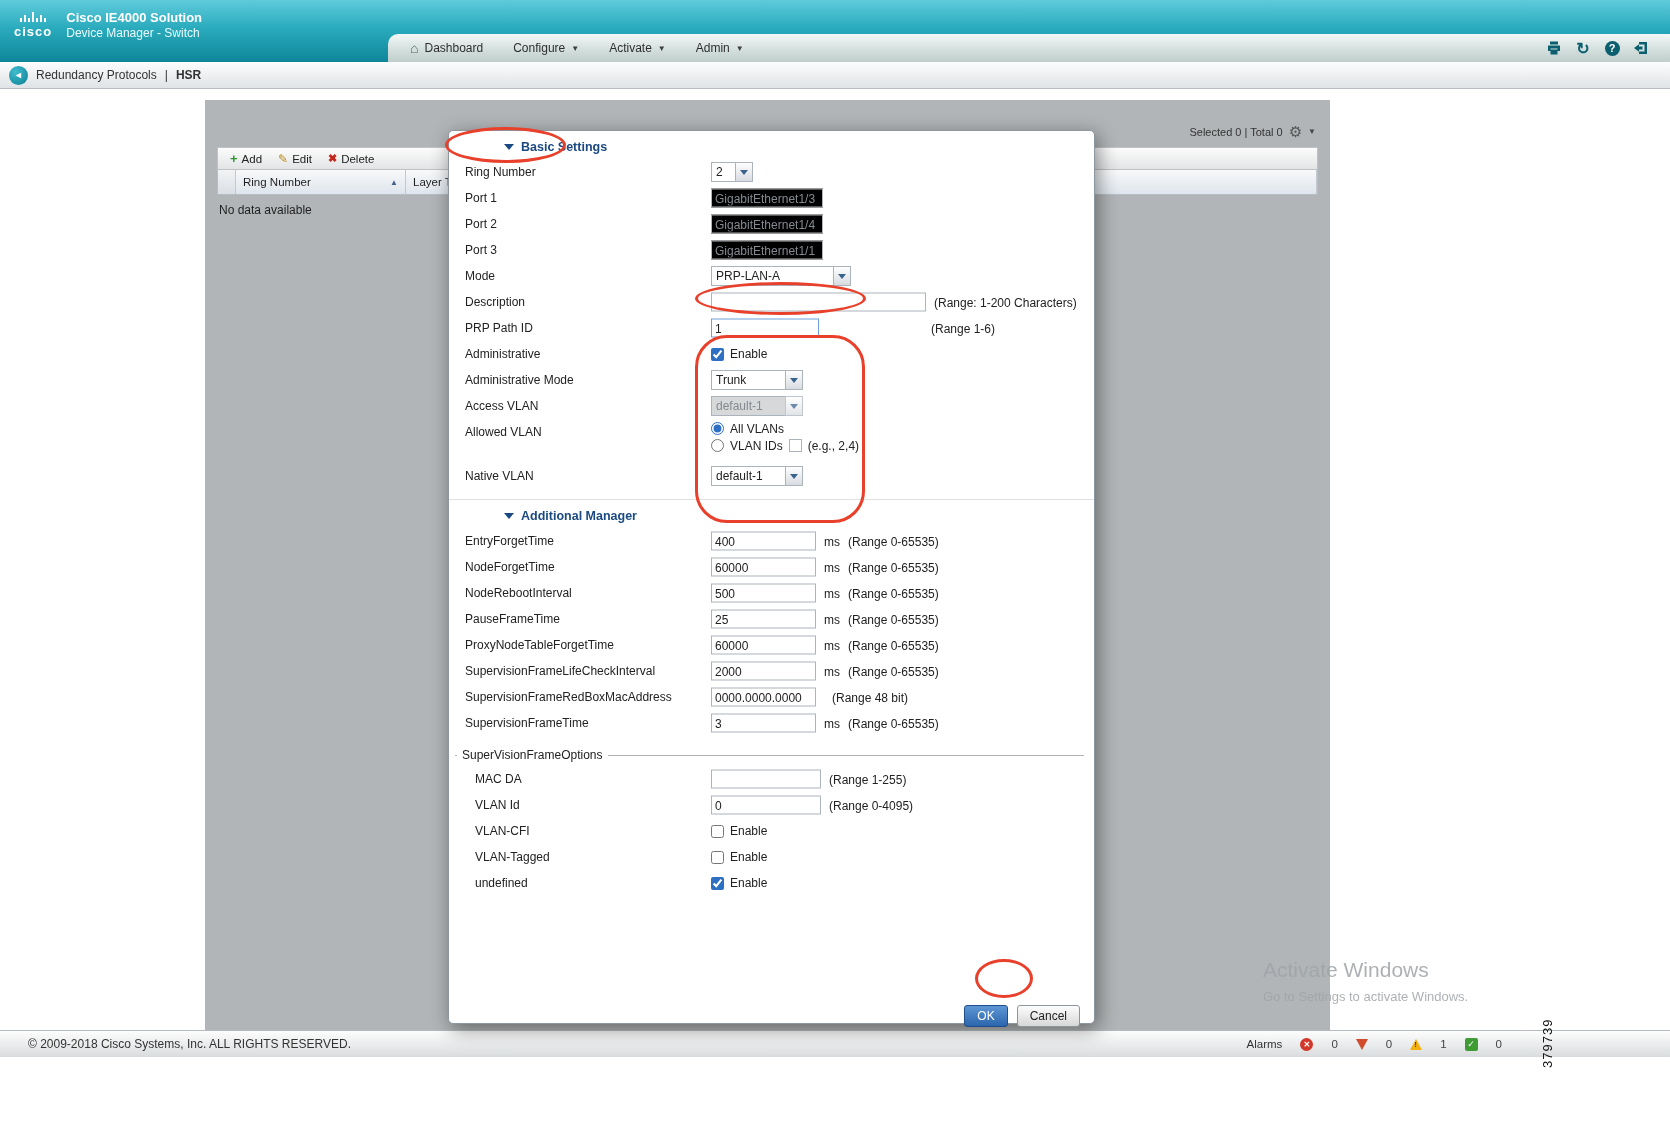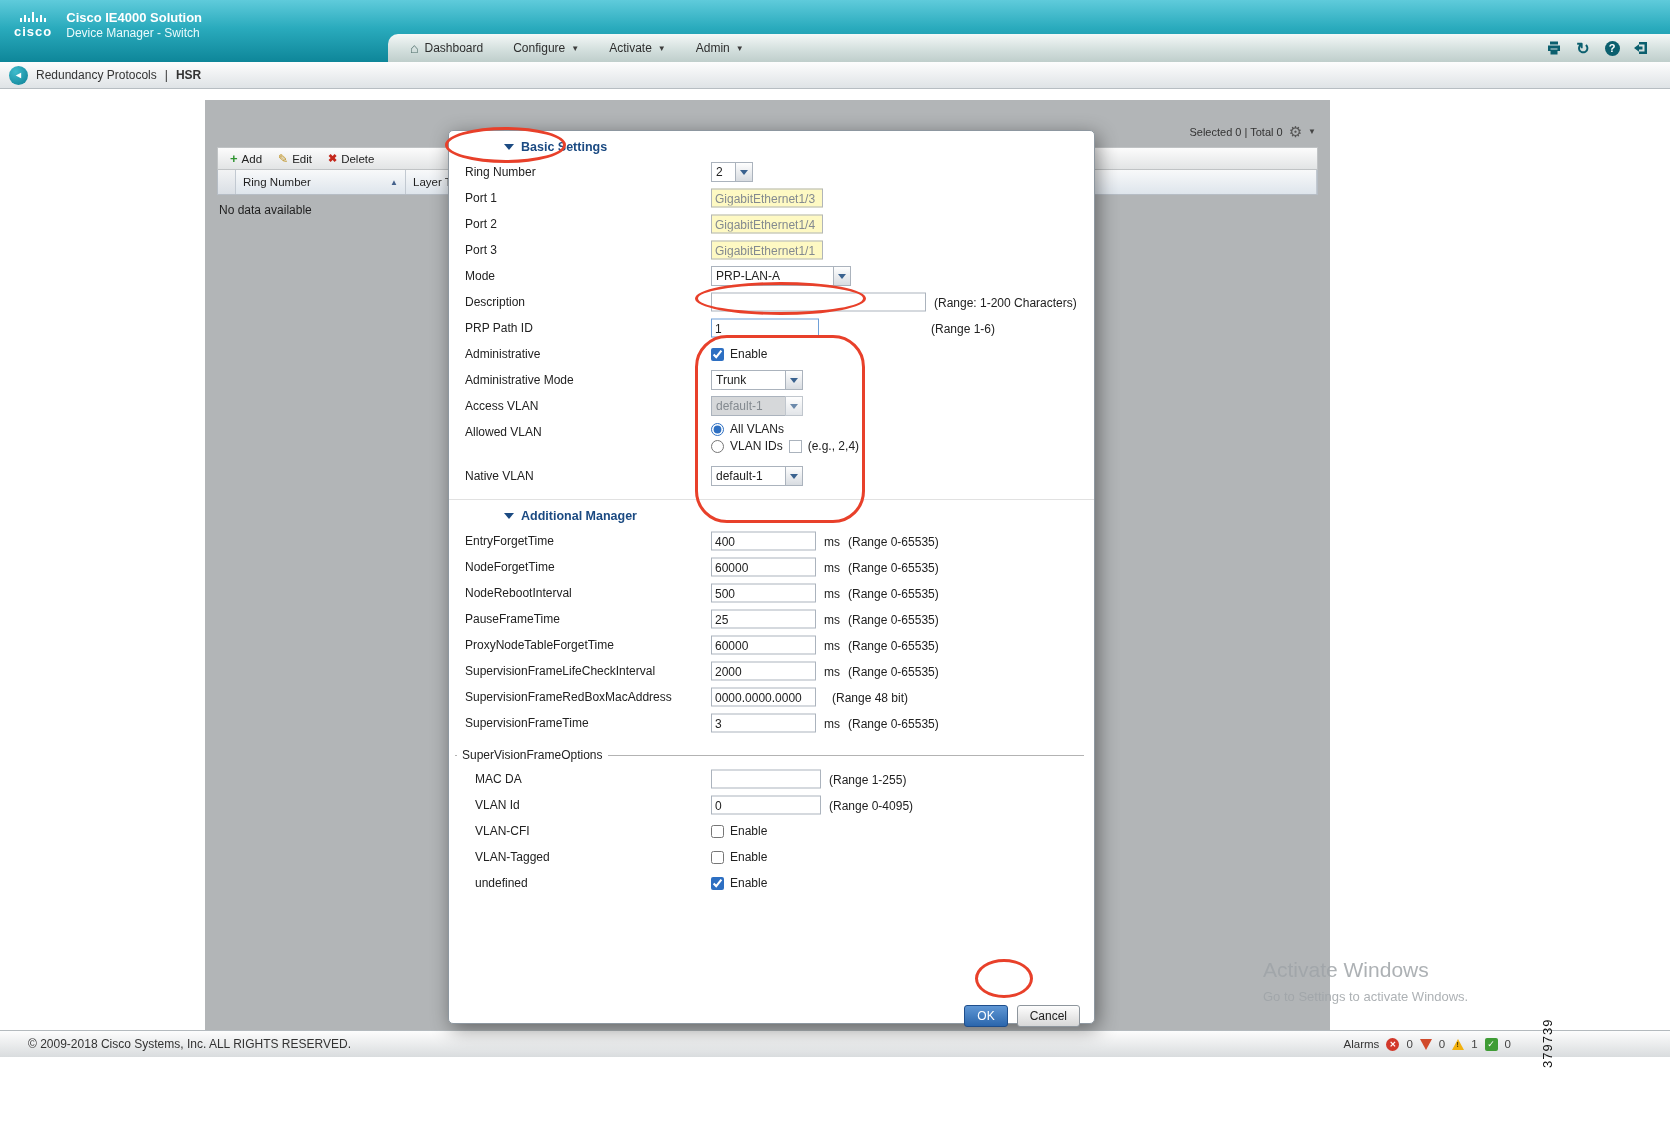--- a/index.html
+++ b/index.html
@@ -68,23 +68,23 @@
   .dlg-close{margin-left:auto;color:#5f6a72;font-size:16px;font-weight:bold;cursor:pointer;line-height:1;}
   .sec-head{display:flex;align-items:center;gap:7px;padding-left:11px;height:24px;margin-top:4px;cursor:pointer;margin-left:44px;}
   .sec-tri{width:0;height:0;border-left:5px solid transparent;border-right:5px solid transparent;border-top:6px solid #1b4a82;}
   .sec-head .t{font-weight:bold;font-size:12.5px;color:#1b4a82;}
   .frow{position:relative;height:26px;}
   .frow.tall44{height:44px;}
   .flabel{position:absolute;left:16px;top:50%;transform:translateY(-50%);font-size:12px;color:#222;white-space:nowrap;}
   .flabel.top{top:6px;transform:none;}
   .fctrls{position:absolute;left:262px;top:50%;transform:translateY(-50%);display:flex;align-items:center;gap:8px;}
   .fctrls.col{flex-direction:column;align-items:flex-start;gap:3px;top:3px;transform:none;}
-  .rline{display:flex;align-items:center;gap:6px;}
+  .rline{display:flex;align-items:flex-start;gap:6px;}
   .txt{height:19px;border:1px solid #abb3bd;font-family:inherit;font-size:12px;padding:0 3px;color:#222;background:#fff;}
-  .txt:disabled{background:#fef9c3;color:#848a90;border-color:#b1b5b9;}
+  .txt:disabled{background:#000000;color:#848a90;border-color:#b1b5b9;}
   .txt-focus{border-color:#6fa0d8;}
   .w105{width:105px;} .w108{width:108px;} .w110{width:110px;} .w112{width:112px;} .w115{width:115px;} .w215{width:215px;}
   .ml104{margin-left:104px;}
   .combo{display:flex;height:20px;cursor:pointer;}
   .combo .ct{border:1px solid #abb3bd;border-right:none;background:#fff;display:flex;align-items:center;padding:0 4px;font-size:12px;color:#222;white-space:nowrap;overflow:hidden;}
   .ctw22{width:24px;} .ctw74{width:74px;} .ctw122{width:122px;}
   .combo .trg{width:18px;border:1px solid #abb3bd;background:linear-gradient(#fefefe,#d8dce1);display:flex;align-items:center;justify-content:center;}
   .combo .trg i{width:0;height:0;border-left:4px solid transparent;border-right:4px solid transparent;border-top:5px solid #3a628f;}
   .combo.disabled .ct{background:#d6d8da;color:#848a90;}
   .combo.disabled .trg{opacity:.75;}
@@ -106,21 +106,21 @@
   .ann-ellipse{border-radius:50%;}
   #ann-title{left:445px;top:127px;width:121px;height:36px;}
   #ann-mode{left:695px;top:282px;width:171px;height:33px;}
   #ann-prp{left:695px;top:335px;width:170px;height:188px;border-radius:32px;}
   #ann-ok{left:975px;top:959px;width:58px;height:39px;}
 
   
   .footer{position:absolute;left:0;top:1030px;width:100%;height:27px;
     background:linear-gradient(#fdfdfd,#d9dcde);border-top:1px solid #b4babe;
     display:flex;align-items:center;padding:0 28px;font-size:12px;color:#333;z-index:2;}
-  .alarms{position:absolute;right:159px;top:0;height:100%;display:flex;align-items:center;gap:7px;font-size:11.5px;color:#333;}
+  .alarms{position:absolute;right:168px;top:0;height:100%;display:flex;align-items:center;gap:18px;font-size:11.5px;color:#333;}
   .al-crit{width:13px;height:13px;border-radius:50%;background:#d2382a;color:#fff;font-size:8px;font-weight:bold;display:flex;align-items:center;justify-content:center;cursor:pointer;}
   .al-major{width:0;height:0;border-left:6px solid transparent;border-right:6px solid transparent;border-top:11px solid #d14a2b;cursor:pointer;}
   .al-warn{position:relative;width:0;height:0;border-left:6px solid transparent;border-right:6px solid transparent;border-bottom:11px solid #f2b10d;cursor:pointer;}
   .al-warn i{position:absolute;left:-2px;top:1px;font-style:normal;font-size:8px;font-weight:bold;color:#5f4500;}
   .al-ok{width:13px;height:13px;border-radius:2px;background:#3f9c35;color:#fff;font-size:9px;display:flex;align-items:center;justify-content:center;cursor:pointer;}
   .al-num{color:#444;}
 
   
   .watermark{position:absolute;left:1263px;top:958px;z-index:12;color:#9fa4a8;opacity:.85;pointer-events:none;}
   .wm1{font-size:21px;}

